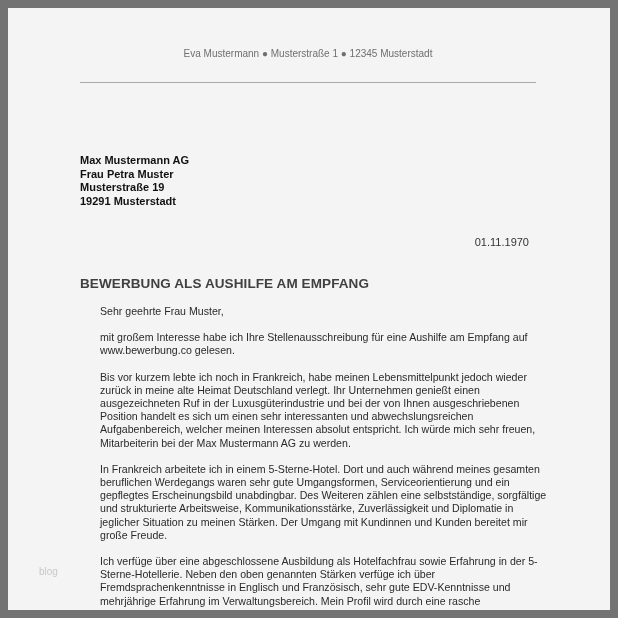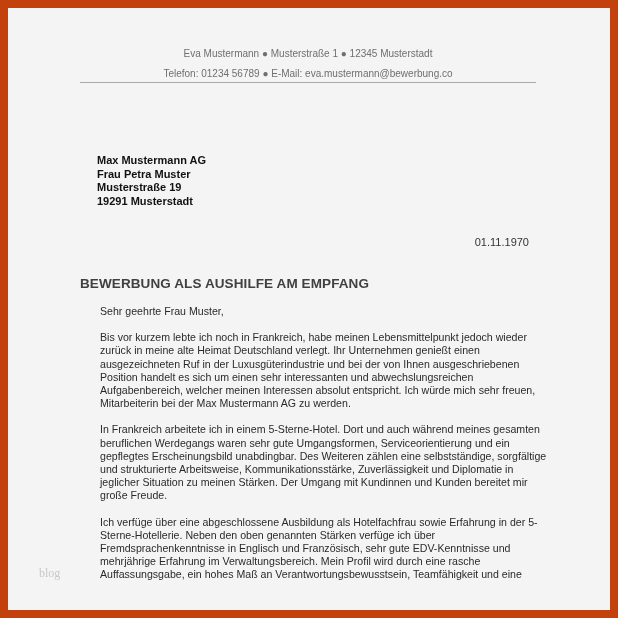--- a/index.html
+++ b/index.html
@@ -1,82 +1,82 @@
 <!DOCTYPE html>
 <html><head>
   <meta charset="utf-8">
   <style>
     * { margin: 0; padding: 0; box-sizing: border-box; }
     html, body { width: 618px; height: 618px; overflow: hidden; background: #f28a1e; }
     .frame {
       position: absolute; left: 0; top: 0; width: 618px; height: 618px;
-      border: 8px solid #c2410c;
+      border: 8px solid #737373;
       background: #f4f4f4;
       overflow: hidden;
     }
     .page {
       position: absolute; left: 0; top: 0; width: 602px; height: 602px;
       font-family: "Liberation Sans", sans-serif;
       color: #222;
     }
     .sender {
       position: absolute; left: 72px; top: 36px; width: 456px;
       text-align: center; color: #6f6f6f; font-size: 10px; line-height: 20px;
     }
     .rule {
       position: absolute; left: 72px; top: 74px; width: 456px; height: 1px;
       background: #aaaaaa;
     }
     .recipient {
-      position: absolute; left: 89px; top: 146px;
+      position: absolute; left: 72px; top: 146px;
       font-size: 11px; font-weight: bold; line-height: 13.5px; color: #111;
     }
     .date {
       position: absolute; left: 400px; top: 228px; width: 121px;
       text-align: right; font-size: 11px; color: #333;
     }
     .subject {
       position: absolute; left: 72px; top: 268px;
       font-size: 13.5px; font-weight: bold; color: #404040; letter-spacing: 0.1px;
     }
     .body {
       position: absolute; left: 72px; top: 297px; width: 470px;
       font-size: 10.6px; line-height: 13.2px; color: #2a2a2a;
     }
     .body p { margin-bottom: 13px; margin-left: 20px; }
     .watermark {
       position: absolute; left: 31px; top: 558px;
-      font-size: 12px; color: #c8c8c8; font-family: Liberation Serif, serif;
+      font-size: 10px; color: #c8c8c8;
     }
   </style>
 </head>
 <body>
 
 <div class="frame">
   <div class="page">
 
     <div class="sender">
       <div>Eva Mustermann ● Musterstraße 1 ● 12345 Musterstadt</div>
-      <div>Telefon: 01234 56789 ● E-Mail: eva.mustermann@bewerbung.co</div>
     </div>
     <div class="rule"></div>
 
     <div class="recipient">
       <div>Max Mustermann AG</div>
       <div>Frau Petra Muster</div>
       <div>Musterstraße 19</div>
       <div>19291 Musterstadt</div>
     </div>
 
     <div class="date">01.11.1970</div>
 
     <div class="subject">BEWERBUNG ALS AUSHILFE AM EMPFANG</div>
 
     <div class="body">
       <p>Sehr geehrte Frau Muster,</p>
+      <p>mit großem Interesse habe ich Ihre Stellenausschreibung für eine Aushilfe am Empfang auf www.bewerbung.co gelesen.</p>
       <p>Bis vor kurzem lebte ich noch in Frankreich, habe meinen Lebensmittelpunkt jedoch wieder zurück in meine alte Heimat Deutschland verlegt. Ihr Unternehmen genießt einen ausgezeichneten Ruf in der Luxusgüterindustrie und bei der von Ihnen ausgeschriebenen Position handelt es sich um einen sehr interessanten und abwechslungsreichen Aufgabenbereich, welcher meinen Interessen absolut entspricht. Ich würde mich sehr freuen, Mitarbeiterin bei der Max Mustermann AG zu werden.</p>
       <p>In Frankreich arbeitete ich in einem 5-Sterne-Hotel. Dort und auch während meines gesamten beruflichen Werdegangs waren sehr gute Umgangsformen, Serviceorientierung und ein gepflegtes Erscheinungsbild unabdingbar. Des Weiteren zählen eine selbstständige, sorgfältige und strukturierte Arbeitsweise, Kommunikationsstärke, Zuverlässigkeit und Diplomatie in jeglicher Situation zu meinen Stärken. Der Umgang mit Kundinnen und Kunden bereitet mir große Freude.</p>
       <p>Ich verfüge über eine abgeschlossene Ausbildung als Hotelfachfrau sowie Erfahrung in der 5-Sterne-Hotellerie. Neben den oben genannten Stärken verfüge ich über Fremdsprachenkenntnisse in Englisch und Französisch, sehr gute EDV-Kenntnisse und mehrjährige Erfahrung im Verwaltungsbereich. Mein Profil wird durch eine rasche Auffassungsgabe, ein hohes Maß an Verantwortungsbewusstsein, Teamfähigkeit und eine</p>
     </div>
 
     <div class="watermark">blog</div>
   </div>
 </div>
 
 </body></html>

